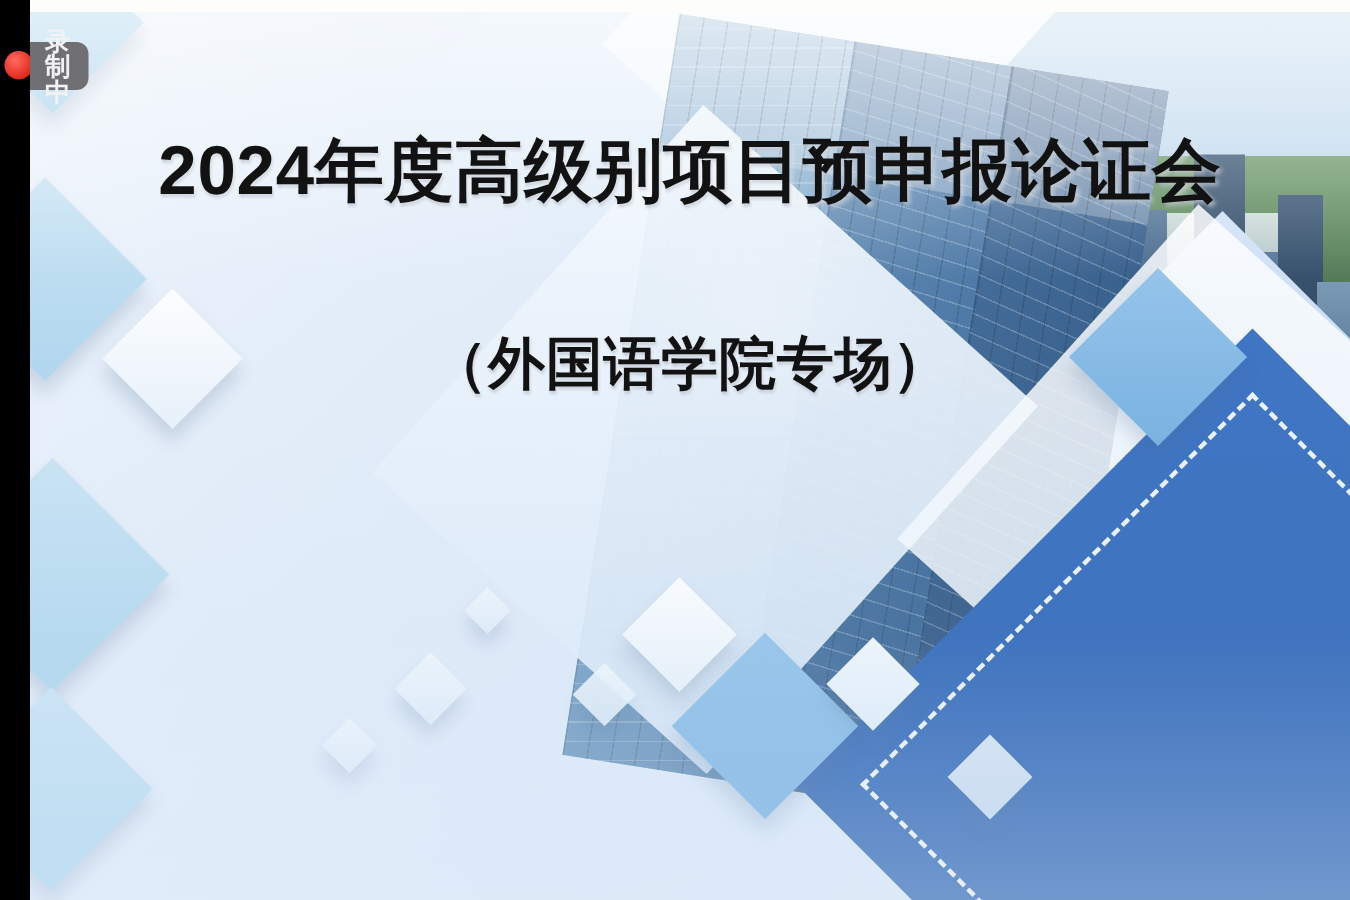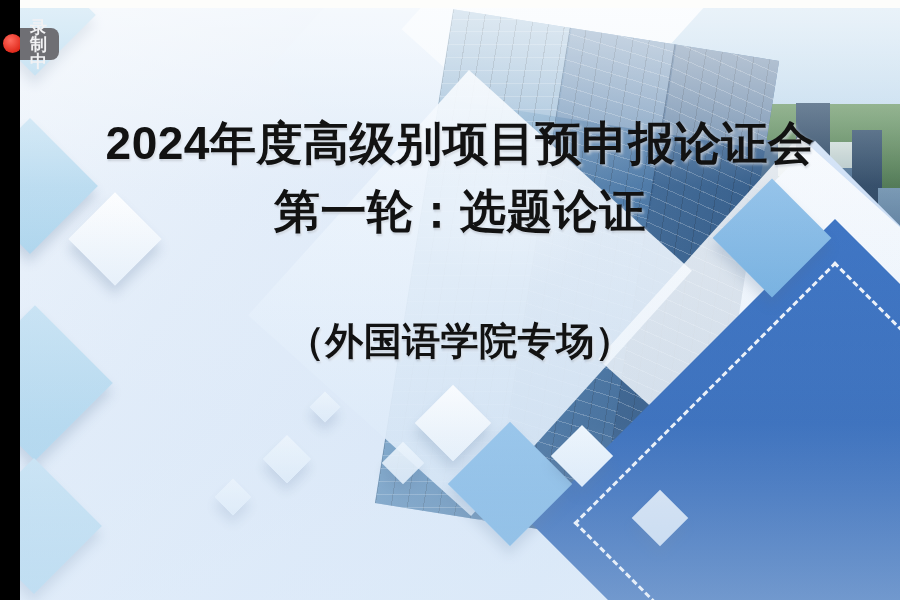--- a/index.html
+++ b/index.html
@@ -142,21 +142,21 @@
     position:absolute;left:0;top:0;width:880px;height:592px;
     display:flex;flex-direction:column;align-items:center;
     pointer-events:none;
   }
   .t-line{
     color:#121212;font-weight:bold;white-space:nowrap;
     font-family:"Liberation Sans","DejaVu Sans",sans-serif;
     text-shadow:2px 2px 3px rgba(255,255,255,.55), 1px 2px 2px rgba(40,60,90,.30);
     letter-spacing:.5px;
   }
-  .t1{font-size:46px;line-height:1;margin-top:112px;}
+  .t1{font-size:46px;line-height:1;margin-top:82px;}
   .t2{font-size:46px;line-height:1;margin-top:22px;}
   .t3{font-size:38px;line-height:1;margin-top:88px;}
 
   
   .rec-wrap{position:absolute;left:0;top:28px;height:32px;z-index:60;display:flex;align-items:center;}
   .rec-dot{
     position:absolute;left:3px;top:6px;width:19px;height:19px;border-radius:50%;
     background:radial-gradient(circle at 38% 34%,#ff6b5e,#e02a1c 70%,#a8170d 100%);
     box-shadow:0 0 0 2px rgba(0,0,0,.55);
   }
@@ -226,21 +226,20 @@
     <div class="dia wh d8"></div>
     <div class="dia md d9"></div>
     <div class="dia pl d10"></div>
     <div class="dia md d13"></div>
     <div class="dia pl d14"></div>
 
     <div class="wash"></div>
 
     <div class="titles">
       <div class="t-line t1">2024年度高级别项目预申报论证会</div>
-      <div class="t-line t2">第一轮：选题论证</div>
       <div class="t-line t3">（外国语学院专场）</div>
     </div>
 
   </div>
 
   <div class="chrome-top"></div>
   <div class="chrome-left"></div>
 
   <div class="rec-wrap">
     <div class="rec-dot"></div>

